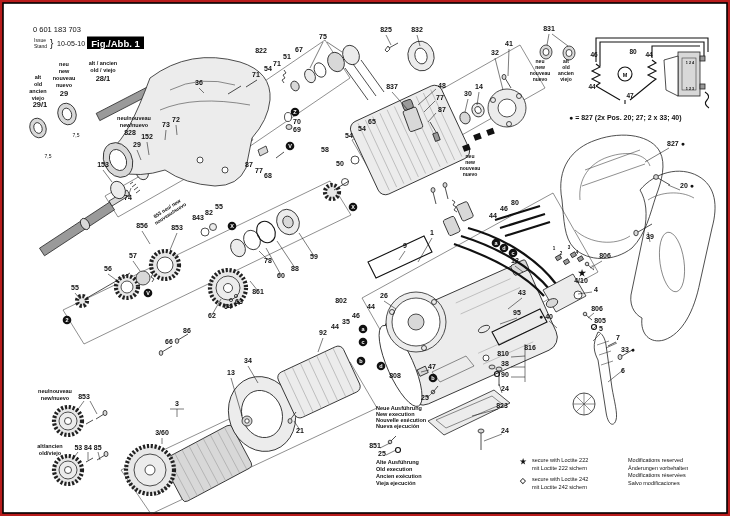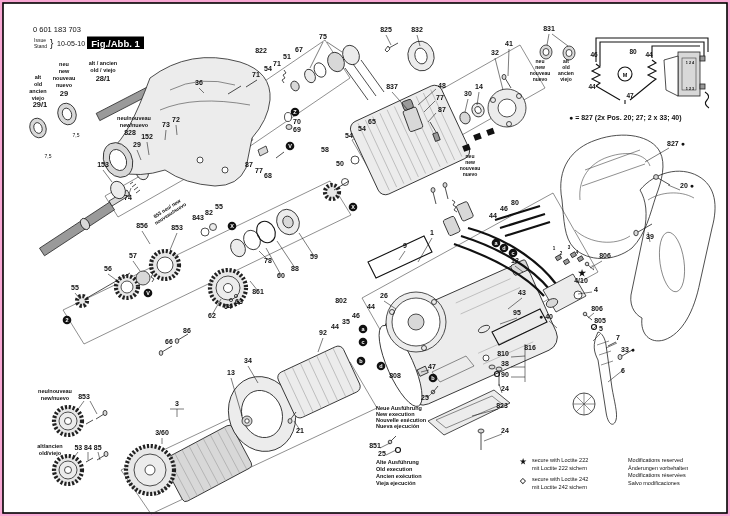--- a/index.html
+++ b/index.html
@@ -1,16 +1,16 @@
 <!DOCTYPE html>
 <html><head>
 <meta charset="utf-8">
 <style>
   html,body{margin:0;padding:0;background:#888;}
-  #page{width:730px;height:516px;background:#f9a8d4;position:relative;margin:0 auto;
+  #page{width:730px;height:516px;background:#b91c1c;position:relative;margin:0 auto;
         font-family:"Liberation Sans", sans-serif;}
   svg{position:absolute;left:0;top:0;}
   svg text{font-family:"Liberation Sans", sans-serif;}
   .ln{stroke:#222;stroke-width:.8;fill:none;}
   .thin{stroke:#333;stroke-width:.55;fill:none;}
   .lead{stroke:#111;stroke-width:.55;fill:none;}
   .fillL{fill:#ececec;stroke:#222;stroke-width:.8;}
   .fillM{fill:#d8d8d8;stroke:#222;stroke-width:.8;}
   .fillD{fill:#9a9a9a;stroke:#222;stroke-width:.8;}
   .white{fill:#fff;stroke:#222;stroke-width:.8;}

